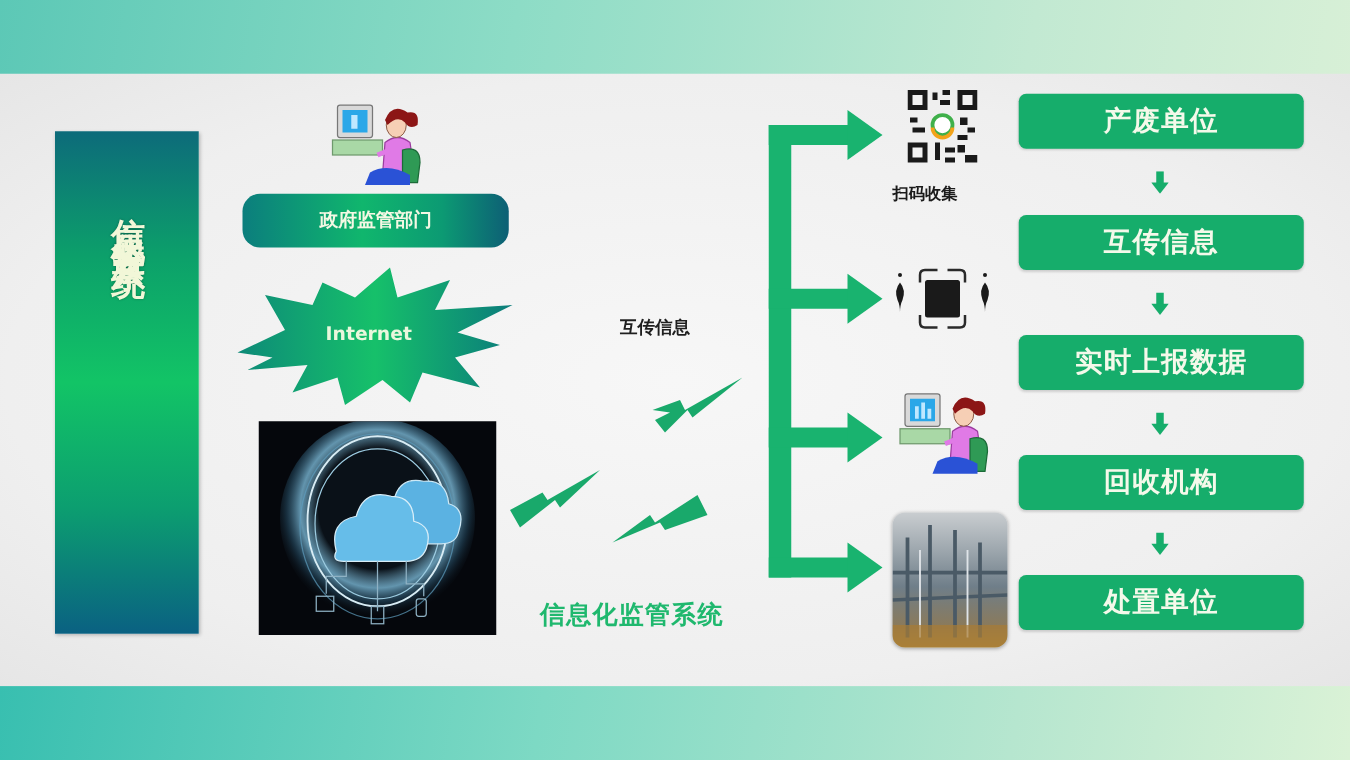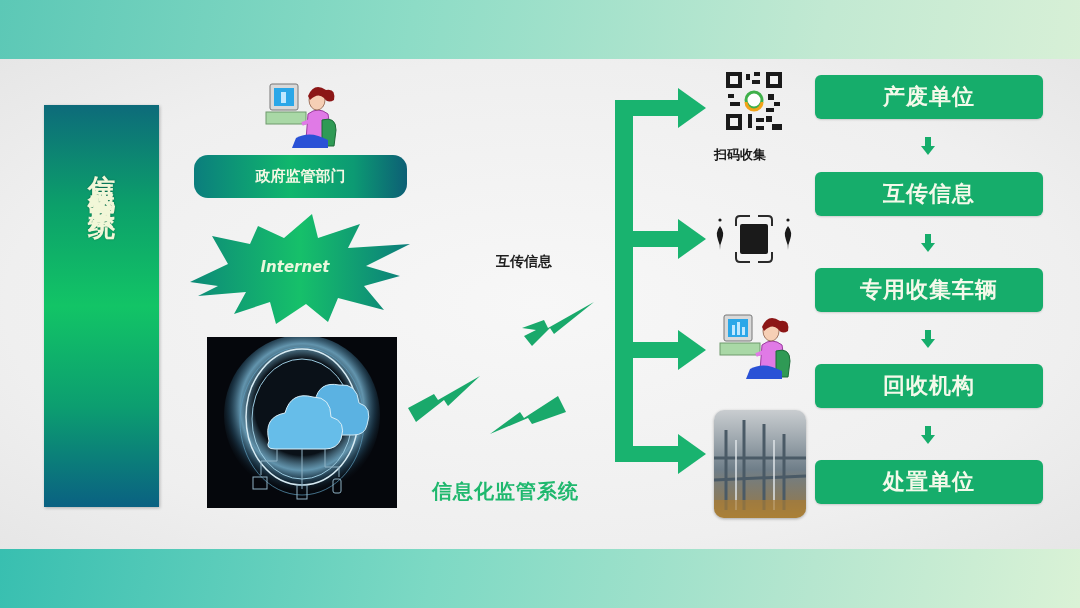--- a/index.html
+++ b/index.html
@@ -33,21 +33,21 @@
 
   .gov-btn {
     left:194px; top:155px; width:213px; height:43px; border-radius:14px;
     background: linear-gradient(90deg, #0b7e7d 0%, #10b66d 45%, #0c9a73 75%, #0d5f75 100%);
     display:flex; align-items:center; justify-content:center;
     color:#f4f8e4; font-size:15px; font-weight:bold;
   }
 
   .internet-text {
     left:250px; top:258px; width:90px; text-align:center;
-    color:#e9f7dc; font-size:15px; font-weight:bold; font-style:italic;
+    color:#e9f7dc; font-size:15px; font-weight:bold; 
   }
 
   .cloud-box { left:207px; top:337px; width:190px; height:171px; background:#05070c; overflow:hidden; }
 
   .label-exchange { left:496px; top:253px; font-size:14px; font-weight:bold; color:#1f1f1f; }
   .label-realtime { left:432px; top:478px; font-size:20px; font-weight:bold; color:#1fb86e; letter-spacing:1px; }
   .label-scan { left:714px; top:146px; font-size:13px; font-weight:bold; color:#1a1a1a; }
 
   .flow-box {
     left:815px; width:228px; height:44px; border-radius:6px;
@@ -243,21 +243,21 @@
 
 <div class="abs flow-box" style="top:172px">
   <span>互传信息</span>
 </div>
 <svg class="abs flow-arrow" style="top:234px" viewBox="0 0 14 18">
   <rect x="4" y="0" width="6" height="10" fill="#16ad6b"></rect>
     <polygon points="0,9 14,9 7,18" fill="#16ad6b"></polygon>
 </svg>
 
 <div class="abs flow-box" style="top:268px">
-  <span>专用收集车辆</span>
+  <span>实时上报数据</span>
 </div>
 <svg class="abs flow-arrow" style="top:330px" viewBox="0 0 14 18">
   <rect x="4" y="0" width="6" height="10" fill="#16ad6b"></rect>
     <polygon points="0,9 14,9 7,18" fill="#16ad6b"></polygon>
 </svg>
 
 <div class="abs flow-box" style="top:364px">
   <span>回收机构</span>
 </div>
 <svg class="abs flow-arrow" style="top:426px" viewBox="0 0 14 18">

